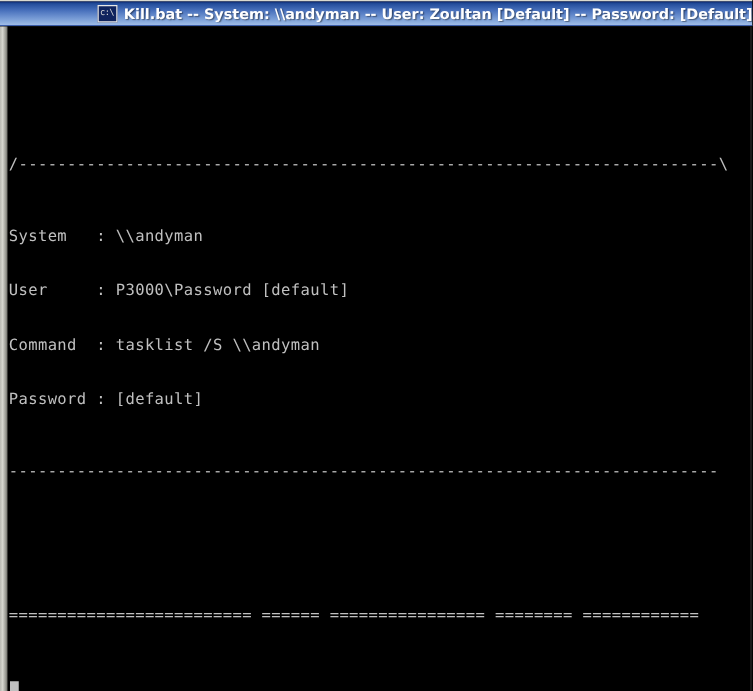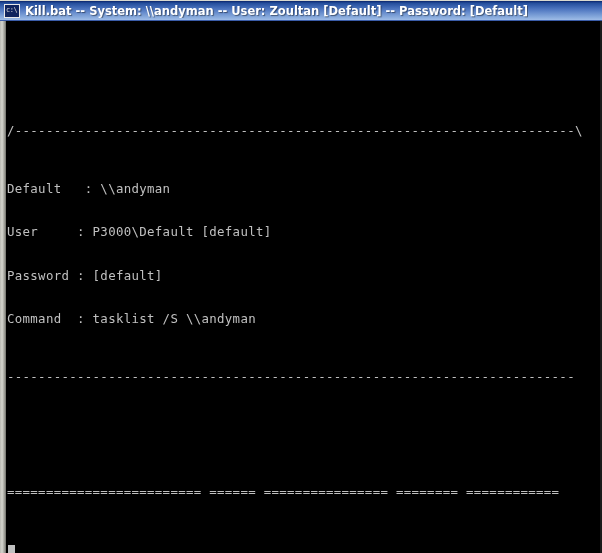--- a/index.html
+++ b/index.html
@@ -32,23 +32,24 @@
     background: linear-gradient(to bottom,
         #0a246a 0%,
         #234d9b 10%,
         #4a72bd 38%,
         #6d92d0 62%,
         #8fb0e0 85%,
         #a8c2ea 100%);
     display: flex;
     align-items: center;
     box-sizing: border-box;
-    padding-left: 4px;
+    padding-left: 16px;
     border-top: 1px solid #d9d9cf;
     overflow: hidden;
+    justify-content: flex-end;
   }
   .titlebar::after {
     content: "";
     position: absolute;
     left: 0; right: 0; bottom: 0;
     height: 1px;
     background: #3a5ca8;
   }
 
   .title-icon {
@@ -162,24 +163,24 @@
   <div class="client">
     <div class="left-edge"></div>
     <div class="right-edge"></div>
 
     <div class="console">
 
       <div class="blank"></div>
 
       <div class="line rule">/------------------------------------------------------------------------\</div>
 
-      <div class="line">Default   : \\andyman</div>
-      <div class="line">User     : P3000\Default [default]</div>
+      <div class="line">System   : \\andyman</div>
+      <div class="line">User     : P3000\Password [default]</div>
+      <div class="line">Command  : tasklist /S \\andyman</div>
       <div class="line">Password : [default]</div>
-      <div class="line">Command  : tasklist /S \\andyman</div>
 
       <div class="line rule">-------------------------------------------------------------------------</div>
 
       <div class="blank"></div>
 
       <div class="line rule">========================= ====== ================ ======== ============</div>
 
       
 
       

